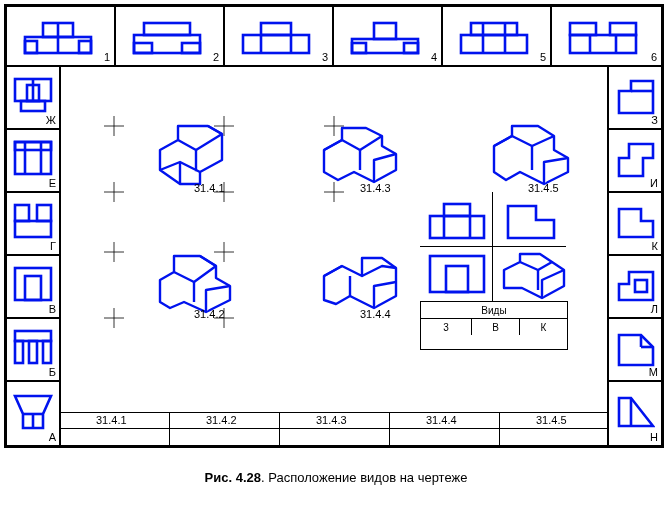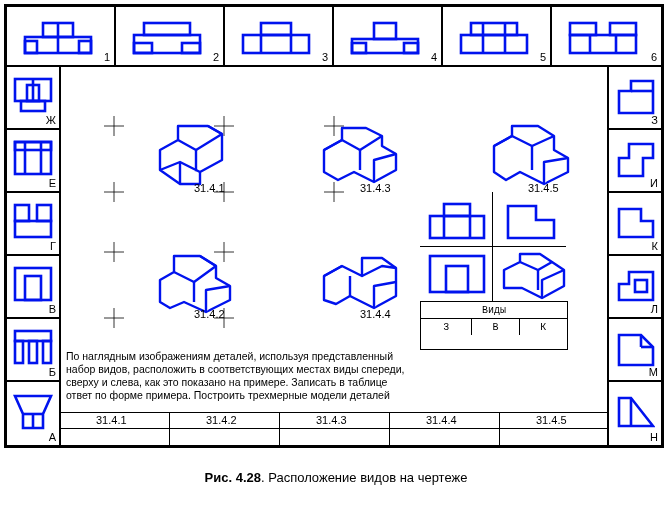--- a/index.html
+++ b/index.html
@@ -6,21 +6,21 @@
   body { font-family: Arial, Helvetica, sans-serif; font-size:11px; color:#000; }
   .page { position:relative; width:668px; height:508px; background:#fff; }
   .frame { position:absolute; left:4px; top:4px; width:660px; height:444px; border:2px solid #000; box-sizing:border-box; }
   .cell { position:absolute; border:1px solid #000; box-sizing:border-box; background:#fff; }
   .lbl { position:absolute; font-size:11px; color:#000; }
   svg.ic { position:absolute; }
   .caption { position:absolute; left:4px; right:0; top:470px; text-align:center; font-size:13px; }
   .caption b { font-weight:bold; }
   .tbl { position:absolute; border:1px solid #000; box-sizing:border-box; background:#fff; font-size:10px; }
   .tbl .row { display:flex; height:16px; }
-  .tbl .cellT { border-right:1px solid #000; border-top:1px solid #000; display:flex; align-items:center; justify-content:center; box-sizing:border-box;font-family:Liberation Mono, monospace; }
+  .tbl .cellT { border-right:1px solid #000; border-top:1px solid #000; display:flex; align-items:center; justify-content:center; box-sizing:border-box; }
   .task { position:absolute; font-size:10.5px; line-height:1.25; }
   .hline { position:absolute; height:1px; background:#000; }
   .vline { position:absolute; width:1px; background:#000; }
   .leg { position:absolute; font-size:11px; }
 </style>
 </head>
 <body>
 
 <div class="page">
   <div class="frame"></div>
@@ -338,21 +338,20 @@
     <div class="row" style="border-bottom:1px solid #000;">
       <div class="cellT" style="width:148px; border-top:none; border-right:none;">Виды</div>
     </div>
     <div class="row">
       <div class="cellT" style="width:52px; border-top:none;">3</div>
       <div class="cellT" style="width:48px; border-top:none;">В</div>
       <div class="cellT" style="width:48px; border-top:none; border-right:none;">К</div>
     </div>
   </div>
 
-  <div class="task" style="left:66px; top:350px; width:350px;">По наглядным изображениям деталей, используя представленный набор видов, расположить в соответствующих местах виды спереди, сверху и слева, как это показано на примере. Записать в таблице ответ по форме примера. Построить трехмерные модели деталей</div>
 
   <div class="hline" style="left:60px; top:412px; width:548px;"></div>
   <div class="hline" style="left:60px; top:428px; width:548px;"></div>
   <div class="vline" style="left:169px; top:412px; height:34px;"></div>
   <div class="vline" style="left:279px; top:412px; height:34px;"></div>
   <div class="vline" style="left:389px; top:412px; height:34px;"></div>
   <div class="vline" style="left:499px; top:412px; height:34px;"></div>
 
   <span class="leg" style="left:96px; top:414px;">31.4.1</span>
   <span class="leg" style="left:206px; top:414px;">31.4.2</span>

